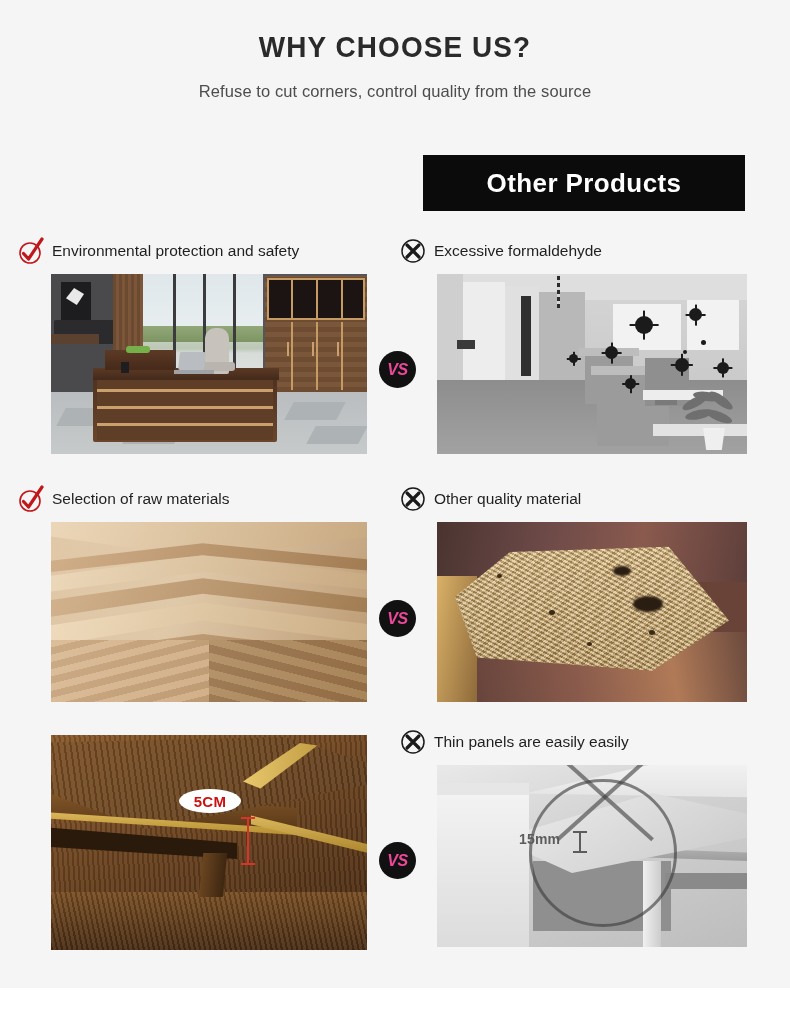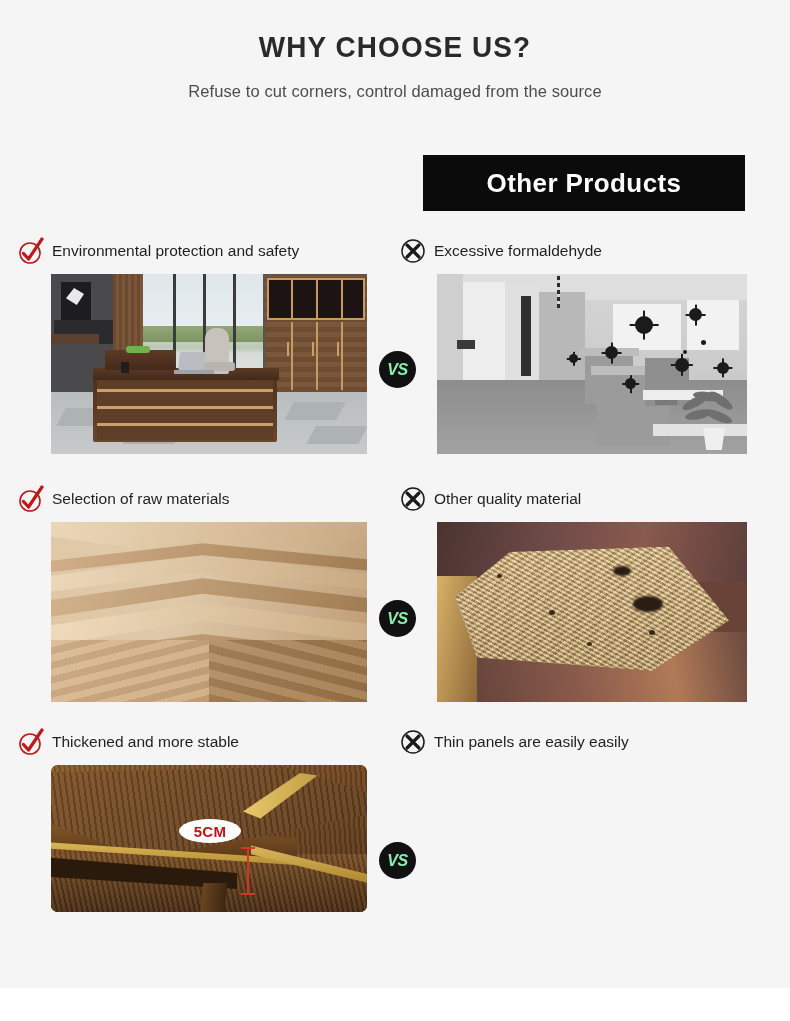--- a/index.html
+++ b/index.html
@@ -98,33 +98,33 @@
   .photo {
     position: relative;
     margin-top: 8px;
     width: 316px;
     height: 180px;
     overflow: hidden;
     background: #ddd;
   }
   .photo-left  { margin-left: 33px; }
   .photo-right { margin-left: 37px; width: 310px; }
-  .photo-r3-left { height: 147px; border-radius: 7px; }
+  .photo-r3-left { height: 215px; }
   .photo-r3-right { height: 182px; }
 
   
   .vs-badge {
     position: absolute;
     width: 37px; height: 37px;
     border-radius: 50%;
     background: #111111;
     display: flex;
     align-items: center;
     justify-content: center;
-    color: #86efac;
+    color: #ec4899;
     font-size: 16px;
     font-weight: 700;
     font-style: italic;
     letter-spacing: -0.5px;
   }
   .vs-1 { left: 379px; top: 351px; }
   .vs-2 { left: 379px; top: 600px; }
   .vs-3 { left: 379px; top: 842px; }
 
   
@@ -302,21 +302,21 @@
     white-space:nowrap;
   }
 </style>
 </head>
 <body>
 
 <div id="page">
   <div class="panel"></div>
 
   <div class="headline">WHY CHOOSE US?</div>
-  <div class="subhead">Refuse to cut corners, control damaged from the source</div>
+  <div class="subhead">Refuse to cut corners, control quality from the source</div>
 
   <div class="banner banner-other">
     <span>Other Products</span>
   </div>
 
   <div class="vs-badge vs-1">VS</div>
   <div class="vs-badge vs-2">VS</div>
   <div class="vs-badge vs-3">VS</div>
 
   <div class="row row-1">
@@ -474,29 +474,20 @@
         <div class="rot-fleck" style="left:150px;top:120px;width:5px;height:4px"></div>
         <div class="rot-fleck" style="left:212px;top:108px;width:6px;height:5px"></div>
       </div>
     </div>
 
   </div>
 
   <div class="row row-3">
 
     <div class="col-left">
-      <div class="feat-head">
-        <span class="ico-check">
-          <svg width="26" height="28" viewBox="0 0 26 28">
-            <circle cx="12" cy="16" r="10" fill="none" stroke="#c0171b" stroke-width="1.6"></circle>
-            <path d="M5.5 16.5 L10.5 22 L24 2" fill="none" stroke="#c0171b" stroke-width="3.2" stroke-linecap="round" stroke-linejoin="round"></path>
-          </svg>
-        </span>
-        <span class="feat-label">Thickened and more stable</span>
-      </div>
       <div class="photo photo-left photo-r3-left sc-thick">
         <div class="tk-bgwood"></div>
         <div class="tk-base"></div>
         <div class="tk-shadow"></div>
         <div class="tk-leg"></div>
         <div class="tk-edge"></div>
         <div class="tk-topface"></div>
         <div class="tk-gold1"></div>
         <div class="tk-goldR"></div>
         <div class="tk-gold2"></div>
@@ -510,16 +501,34 @@
     <div class="col-right">
       <div class="feat-head">
         <span class="ico-x">
           <svg width="26" height="26" viewBox="0 0 26 26">
             <circle cx="13" cy="13" r="11" fill="none" stroke="#1a1a1a" stroke-width="1.5"></circle>
             <path d="M7 7 L19 19 M19 7 L7 19" stroke="#1a1a1a" stroke-width="3.2" stroke-linecap="round"></path>
           </svg>
         </span>
         <span class="feat-label">Thin panels are easily easily</span>
       </div>
+      <div class="photo photo-right photo-r3-right sc-thin">
+        <div class="tn-bg"></div>
+        <div class="tn-dark"></div>
+        <div class="tn-shelf"></div>
+        <div class="tn-topA"></div>
+        <div class="tn-edge"></div>
+        <div class="tn-top"></div>
+        <div class="tn-wallL"></div>
+        <div class="tn-wallTrim"></div>
+        <div class="tn-leg"></div>
+        <div class="tn-circle"></div>
+        <div class="tn-x1"></div>
+        <div class="tn-x2"></div>
+        <div class="tn-meas"></div>
+        <div class="tn-measT"></div>
+        <div class="tn-measB"></div>
+        <div class="label-15mm">15mm</div>
+      </div>
     </div>
 
   </div>
 </div>
 
 </body></html>

